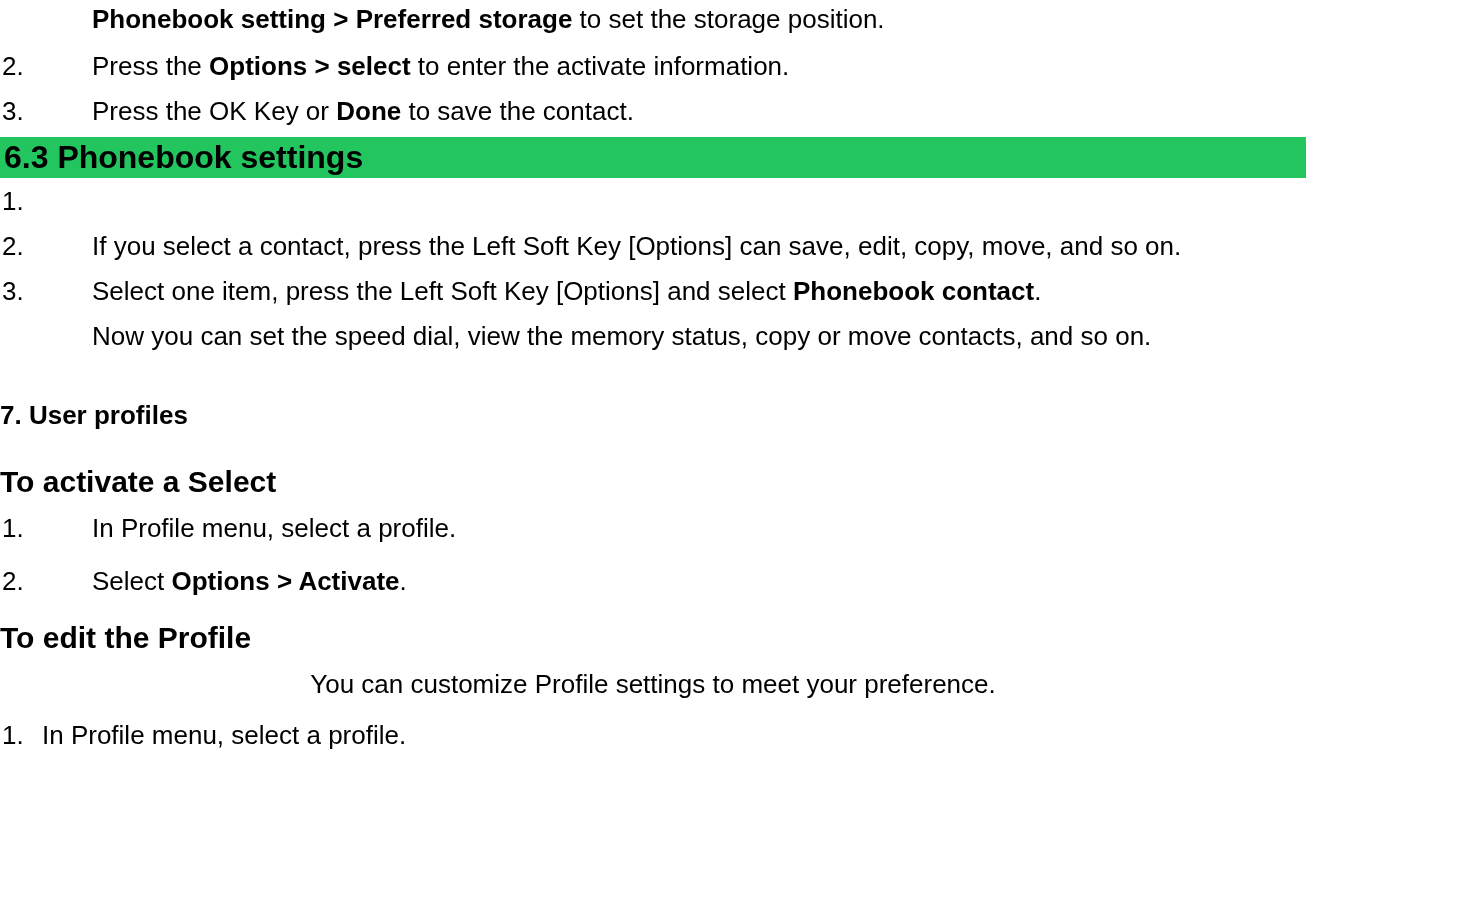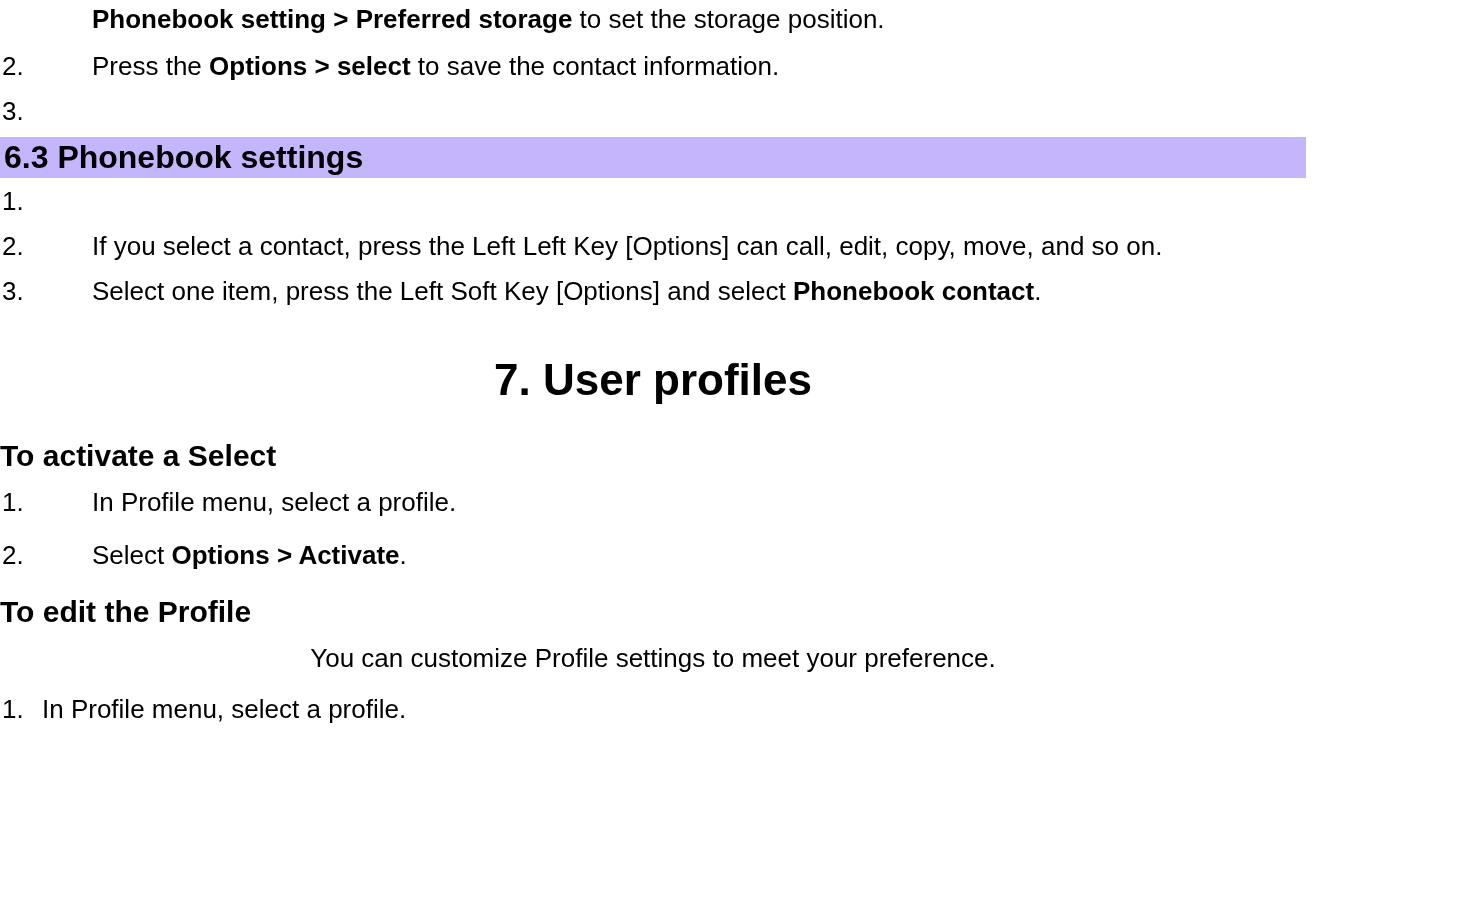--- a/index.html
+++ b/index.html
@@ -25,29 +25,28 @@
     padding-left: 2px;
     flex-shrink: 0;
   }
   .indent {
     padding-left: 92px;
     font-size: 26px;
     line-height: 1.5;
     margin-bottom: 8px;
   }
   .section-bar {
-    background: #c4b5fd;
+    background: #22c55e;
     font-size: 32px;
     font-weight: bold;
     padding: 2px 4px;
     margin: 4px 0;
   }
   .h1-center {
-    text-align: center;
-    font-size: 44px;
+    font-size: 26px;
     font-weight: bold;
     margin: 44px 0 34px 0;
   }
   .body-para {
     font-size: 26px;
     line-height: 1.5;
     margin-bottom: 28px;
   }
   .sub-head {
     font-size: 30px;
@@ -75,46 +74,50 @@
 
 <div class="page">
 
   <div class="indent">
     <span class="bold">Phonebook setting &gt; Preferred storage</span><span> to set the storage position.</span>
   </div>
 
   <div class="line">
     <span class="num">2.</span>
     <span>
-      <span>Press the </span><span class="bold">Options &gt; select</span><span> to save the contact information.</span>
+      <span>Press the </span><span class="bold">Options &gt; select</span><span> to enter the activate information.</span>
     </span>
   </div>
 
   <div class="line">
     <span class="num">3.</span>
+    <span>
+      <span>Press the OK Key or </span><span class="bold">Done</span><span> to save the contact.</span>
+    </span>
   </div>
 
   <div class="section-bar">6.3  Phonebook settings</div>
 
   <div class="line">
     <span class="num">1.</span>
   </div>
 
   <div class="line">
     <span class="num">2.</span>
-    <span>If you select a contact, press the Left Left Key [Options] can call, edit, copy, move, and so on.</span>
+    <span>If you select a contact, press the Left Soft Key [Options] can save, edit, copy, move, and so on.</span>
   </div>
 
   <div class="line">
     <span class="num">3.</span>
     <span>
       <span>Select one item, press the Left Soft Key [Options] and select </span><span class="bold">Phonebook contact</span><span>.</span>
     </span>
   </div>
 
+  <div class="indent">Now you can set the speed dial, view the memory status, copy or move contacts, and so on.</div>
 
   <div class="h1-center">7.   User profiles</div>
 
 
   <div class="sub-head">To activate a Select</div>
 
   <div class="line">
     <span class="num">1.</span>
     <span>In Profile menu, select a profile.</span>
   </div>

